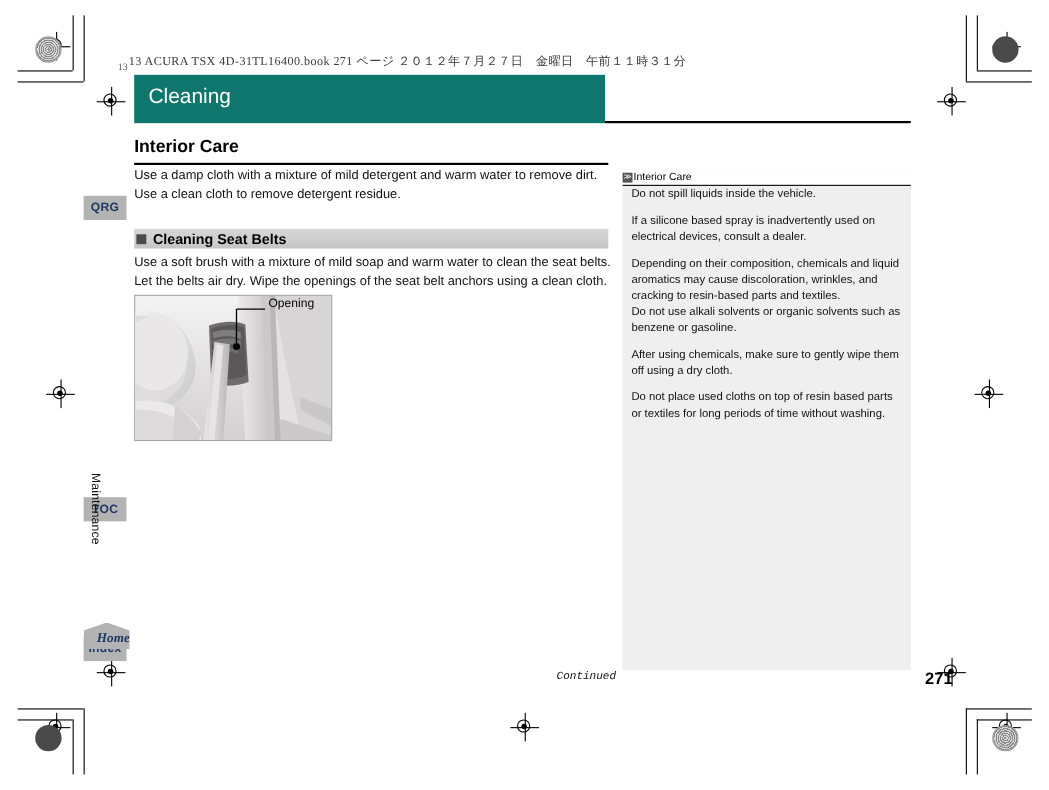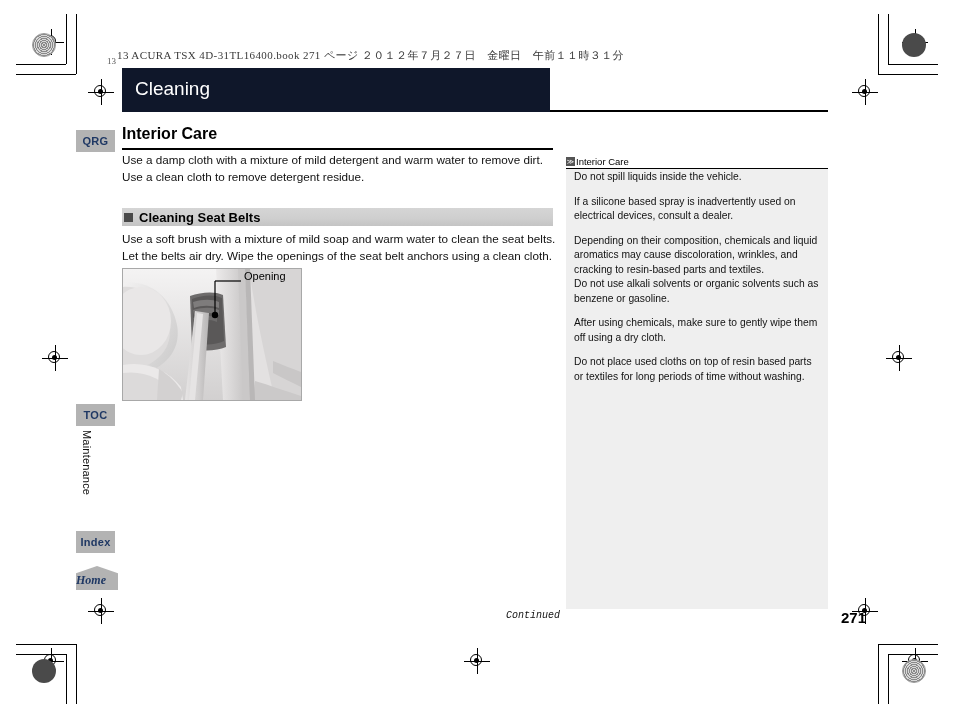--- a/index.html
+++ b/index.html
@@ -75,21 +75,21 @@
     color: #3a3a3a;
     letter-spacing: 0.4px;
     white-space: nowrap;
   }
 
   
   .title-bar {
     position: absolute;
     left: 122px; top: 68px;
     width: 428px; height: 44px;
-    background: #0f172a;
+    background: #0f766e;
   }
   .title-bar .title-text {
     position: absolute;
     left: 13px; top: 10px;
     font-size: 19px;
     color: #ffffff;
     font-weight: 400;
   }
   .title-rule {
     position: absolute;
@@ -101,20 +101,21 @@
   
   .tab {
     position: absolute;
     background: #b3b3b3;
     color: #1f3864;
     font-weight: bold;
     display: flex;
     align-items: center;
     justify-content: center;
     letter-spacing: 0.3px;
+    margin-top: 48px;
   }
   .tab-qrg { left: 76px; top: 130px; width: 39px; height: 22px; font-size: 11px; }
   .tab-toc { left: 76px; top: 404px; width: 39px; height: 22px; font-size: 11px; }
   .tab-index { left: 76px; top: 531px; width: 39px; height: 22px; font-size: 11px; }
 
   .chapter-vert {
     position: absolute;
     left: 79px; top: 430px;
     width: 14px;
     font-size: 11px;
@@ -125,21 +126,21 @@
   }
 
   .tab-home {
     position: absolute;
     left: 76px; top: 566px;
     width: 42px; height: 24px;
     background: #b3b3b3;
     clip-path: polygon(50% 0%, 100% 30%, 100% 100%, 0% 100%, 0% 30%);
     display: flex;
     align-items: flex-end;
-    justify-content: flex-start;
+    justify-content: flex-end;
   }
   .tab-home span {
     font-family: "Liberation Serif", serif;
     font-style: italic;
     font-weight: bold;
     font-size: 12px;
     color: #1f3864;
     padding-bottom: 2px;
   }
 

